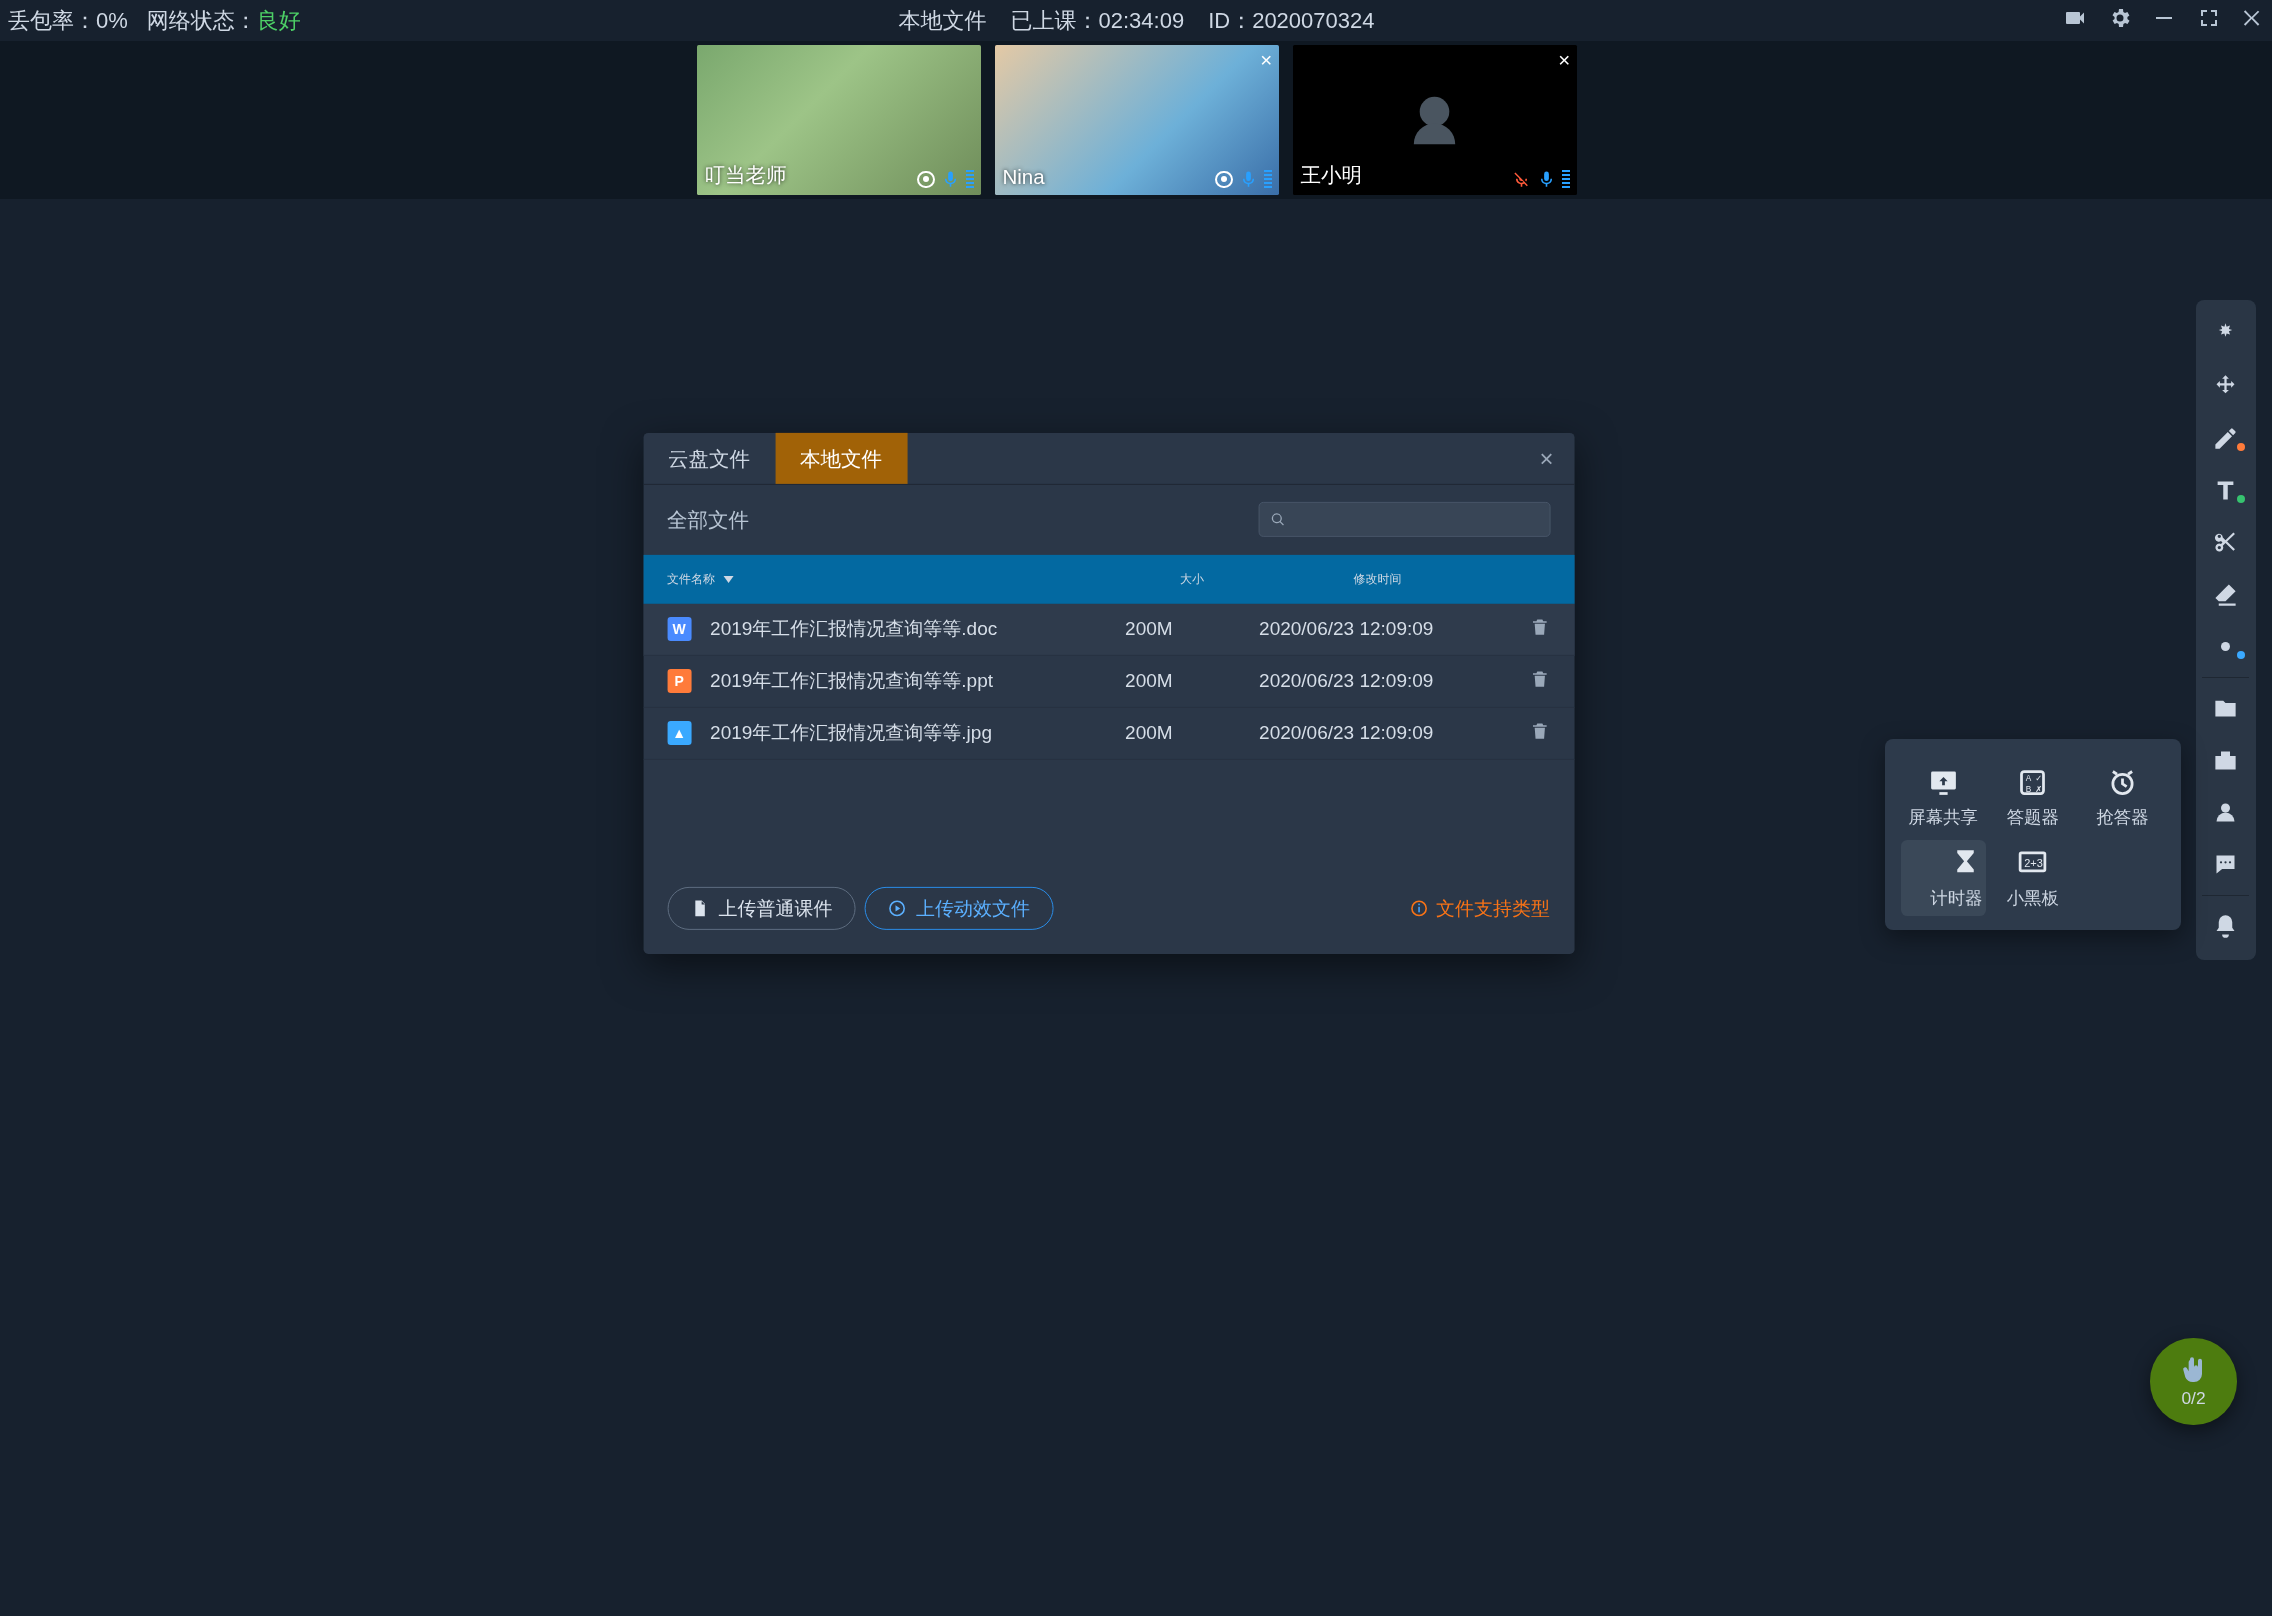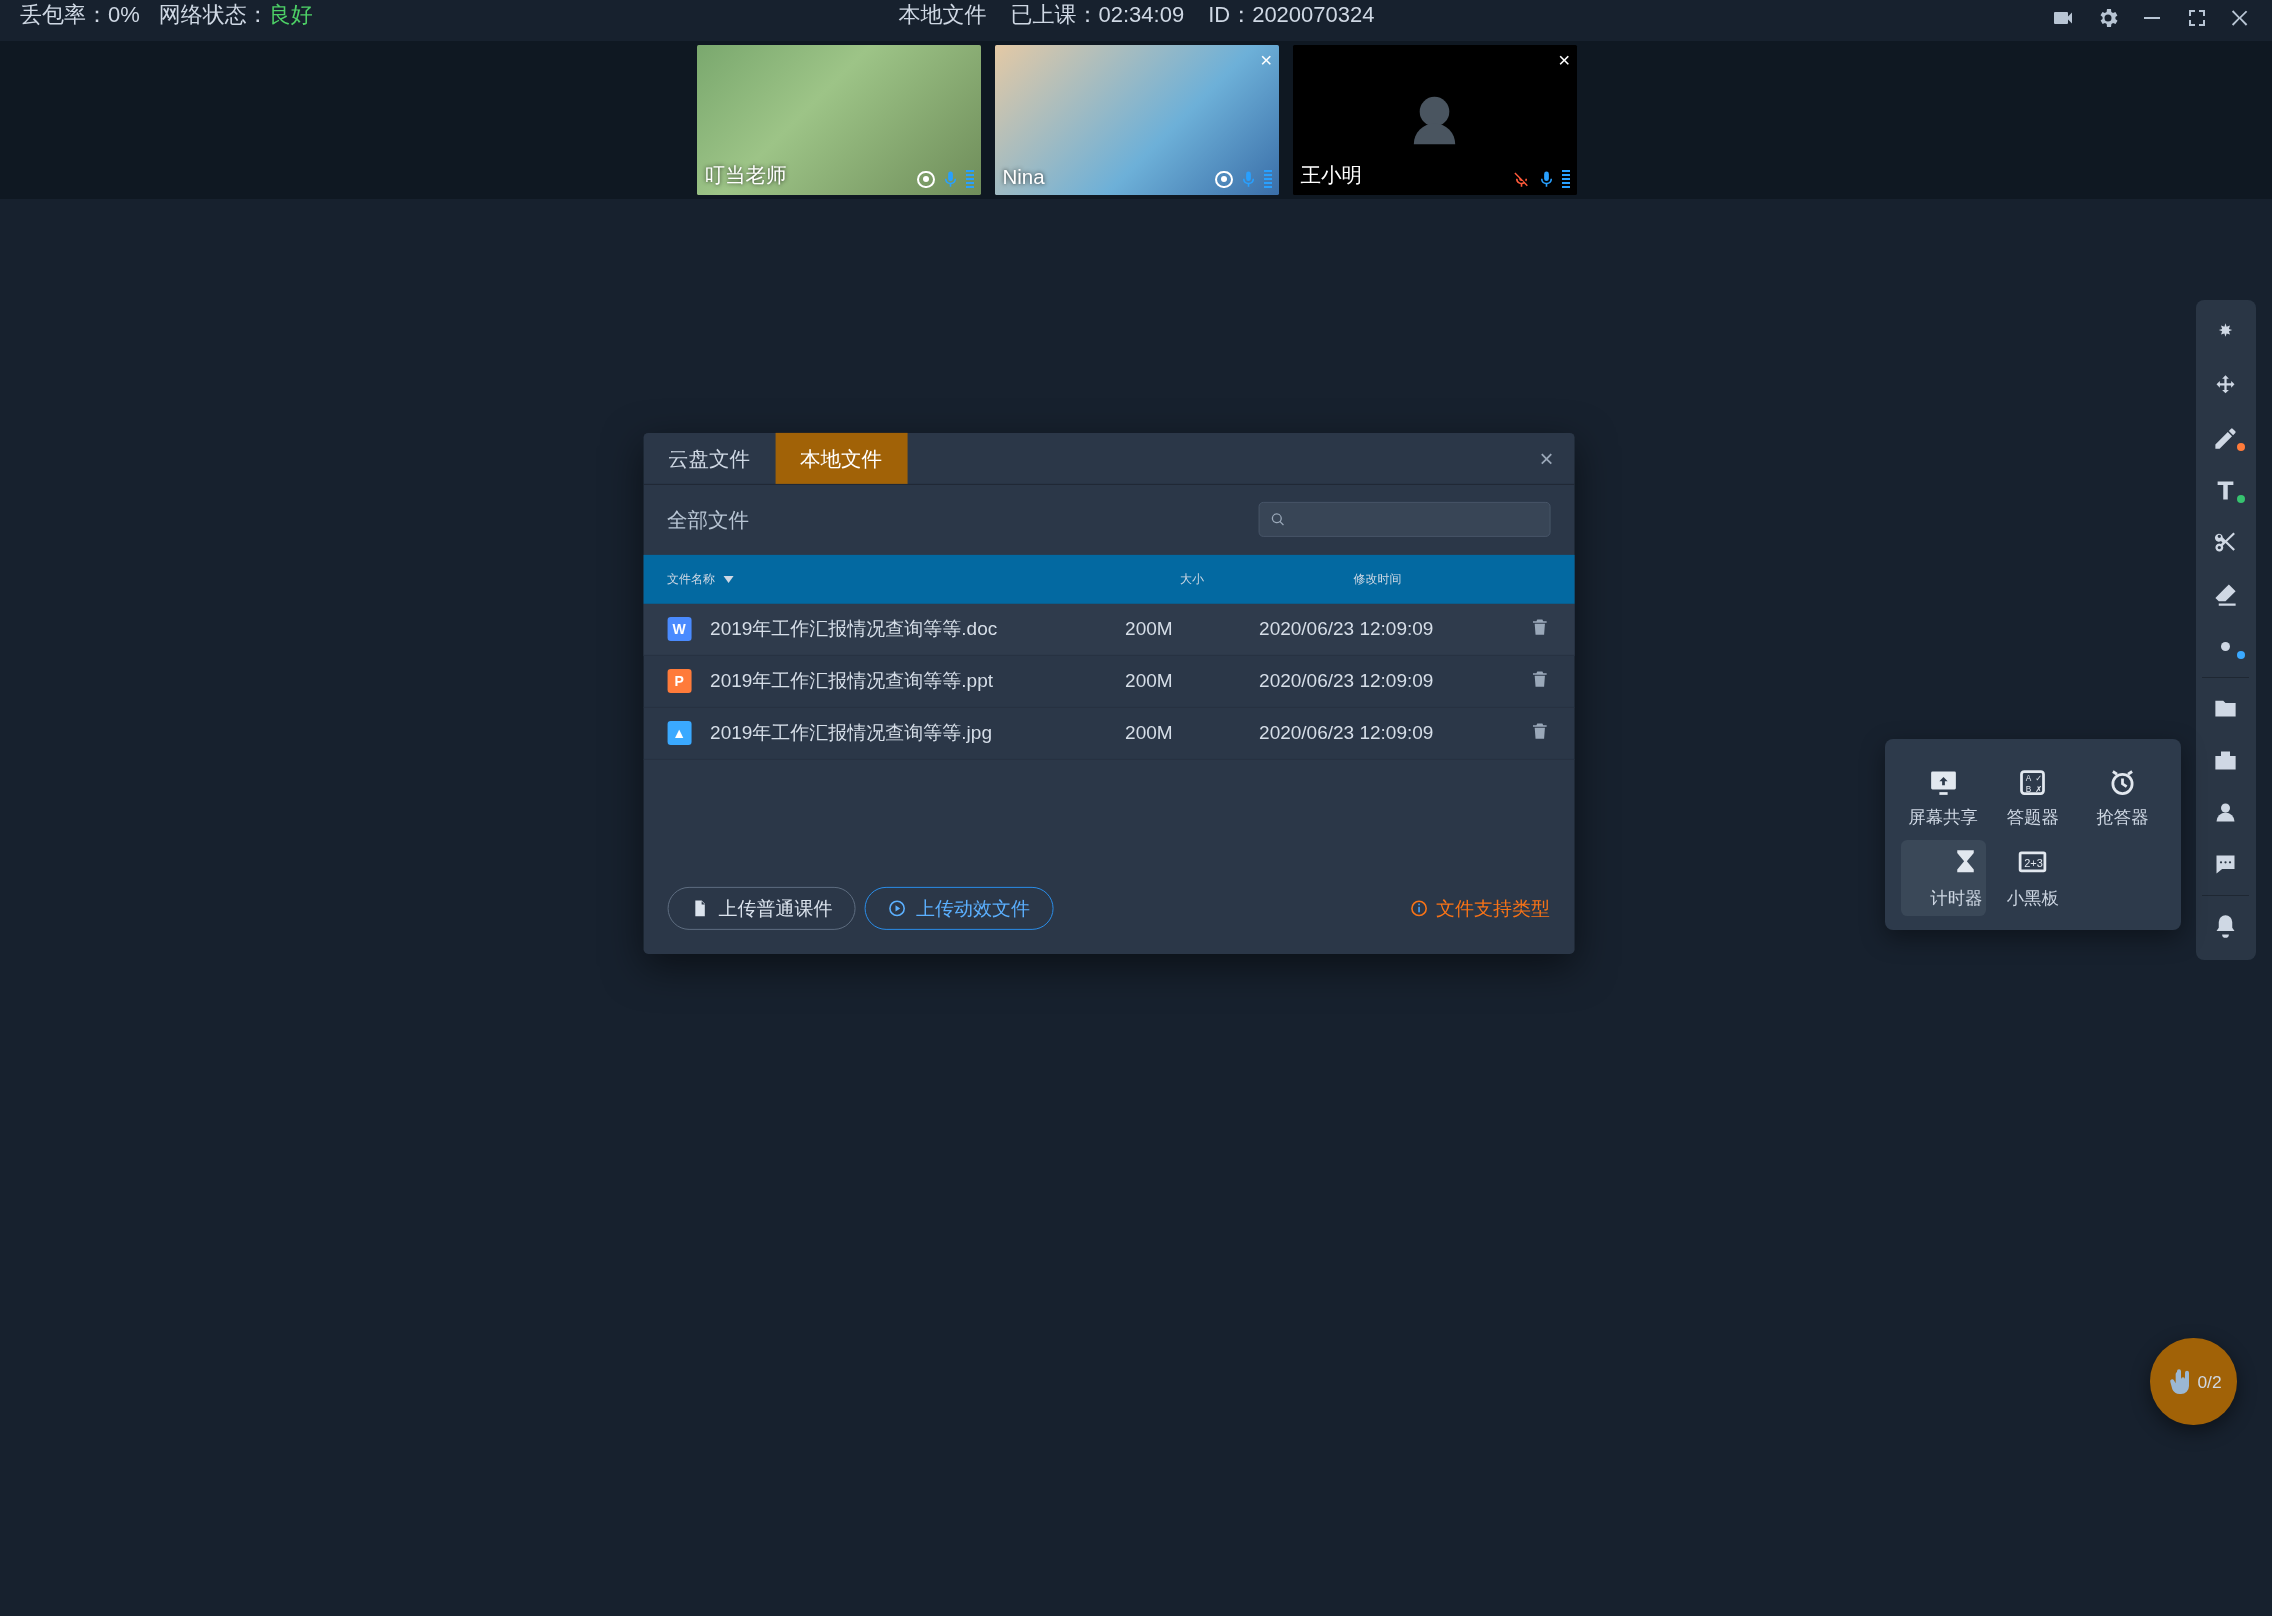--- a/index.html
+++ b/index.html
@@ -2,21 +2,21 @@
 <html style="font-size:12.6px"><head>
 <meta charset="utf-8">
 <style>
 * { margin: 0; padding: 0; box-sizing: border-box; font-family: "Microsoft YaHei", "PingFang SC", sans-serif; }
 body { background: #17212e; width: 2273px; height: 1616px; overflow: hidden; transform-origin: top left; color: #b8c5d4; font-size: 20.5px; position: relative; }
 
 
 .app { position: absolute; inset: 0; }
 
 
-.topbar { height: 41px; display: flex; padding: 0 20px; color: #cfd8e4; font-size: 22px; }
+.topbar { height: 41px; display: flex; align-items: center; padding: 0 8px; color: #cfd8e4; font-size: 22px; }
 .topbar .left { display: flex; gap: 19px; }
 .topbar .center { position: absolute; left: 50%; transform: translateX(-50%); display: flex; gap: 24px; }
 .topbar .right { margin-left: auto; display: flex; gap: 20.5px; align-items: center; }
 .topbar .green { color: #4dd066; }
 .topbar svg, .topbar .wicon { width: 24px; height: 24px; fill: #b8c5d4; }
 
 
 .videorow { height: 158px; background: #0f1822; display: flex; align-items: center; justify-content: center; gap: 14px; padding: 8px 0; }
 .tile { width: 284px; height: 150px; background: #000; position: relative; border-radius: 1.6px; overflow: hidden; }
 .tile .ph { position: absolute; inset: 0; }
@@ -78,21 +78,21 @@
 .dot.orange{background:#ff7b3a;} .dot.green{background:#36c36f;} .dot.blue{background:#3aa9ff;}
 
 
 .popover { position:absolute; right: 92px; top: 739px; background:#2d3a4b; border-radius:8px; padding:20.5px 16px 14px; display:grid; grid-template-columns: repeat(3, 85px); gap:4.7px 4.7px; box-shadow:0 8px 24px rgba(0,0,0,.4);}
 .pop { display:flex; flex-direction:column; align-items:center; gap:6.3px; cursor:pointer; padding:6.3px 3.2px; border-radius:6.3px;}
 .pop.sel{background:#3a4858;align-items:flex-end;}
 .pop svg{width:33px;height:33px;fill:#e2e8ef;}
 .pop span{font-size:17.4px;color:#cfd8e4;}
 
 
-.hand { position:absolute; right:36px; bottom:191px; width:87px;height:87px;border-radius:43px;background:#a16207; display:flex; flex-direction:row; align-items:center; justify-content:center; cursor:pointer; box-shadow:0 6.3px 19px rgba(0,0,0,.45);}
+.hand { position:absolute; right:36px; bottom:191px; width:87px;height:87px;border-radius:43px;background:#4d7c0f; display:flex; flex-direction:column; align-items:center; justify-content:center; cursor:pointer; box-shadow:0 6.3px 19px rgba(0,0,0,.45);}
 .hand svg{width:32px;height:32px;fill:#9bb7d3;}
 .hand span{font-size:17.4px;color:#cfd8e4;margin-top:1.6px;}
 
 .sortarrow{width:0;height:0;border-left:5.5px solid transparent;border-right:5.5px solid transparent;border-top:7px solid #cfd8e4;}
 .recglow{display:inline-flex;width:17.4px;height:17.4px;border-radius:50%;border:2.4px solid #ffffff; align-items:center;justify-content:center;}
 .recglow i{width:6.3px;height:6.3px;border-radius:50%;background:#fff;}
 </style>
 </head>
 <body>
 

